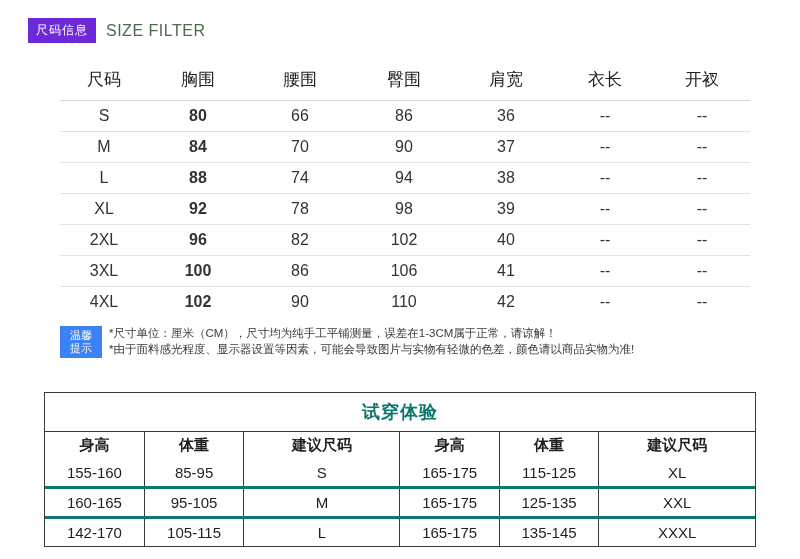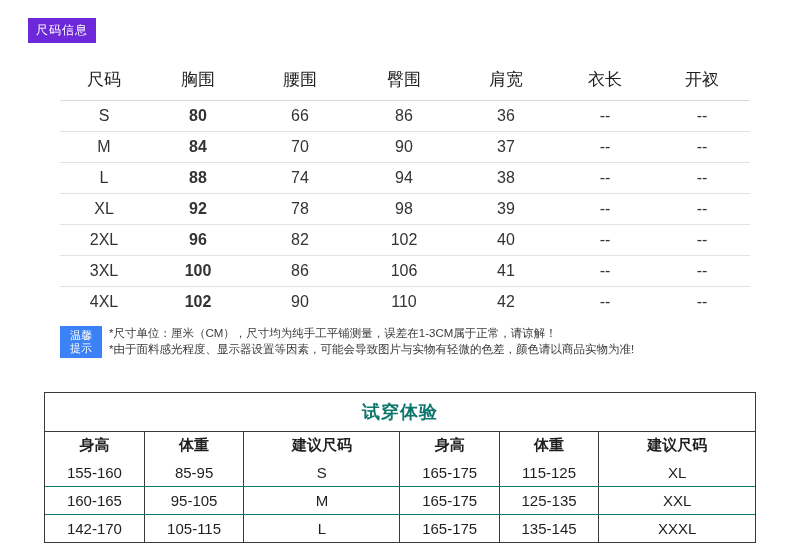--- a/index.html
+++ b/index.html
@@ -133,21 +133,21 @@
     letter-spacing: 1px;
     border-bottom: 1px solid #3a3a3a;
   }
   .tryon-table {
     width: 100%;
     border-collapse: collapse;
   }
   .tryon-table th,
   .tryon-table td {
     border-right: 1px solid #3a3a3a;
-    border-bottom: 1px solid #0f766e;
+    border-bottom: 3px solid #0f766e;
     text-align: center;
     font-size: 15px;
     height: 27px;
     padding: 0;
     color: #1f1f1f;
   }
   .tryon-table th {
     font-weight: bold;
     font-size: 15px;
   }
@@ -161,20 +161,21 @@
   .tw-w { width: 14%; }
   .tw-s { width: 22%; }
 </style>
 </head>
 <body>
 
 <div class="page">
 
   <div class="size-header">
     <span class="cn-tag">尺码信息</span>
+    <span class="en-tag">SIZE FILTER</span>
   </div>
 
   <table class="size-table">
     <thead>
       <tr>
         <th class="col-size">尺码</th>
         <th class="col-bust">胸围</th>
         <th class="col-waist">腰围</th>
         <th class="col-hip">臀围</th>
         <th class="col-shldr">肩宽</th>

